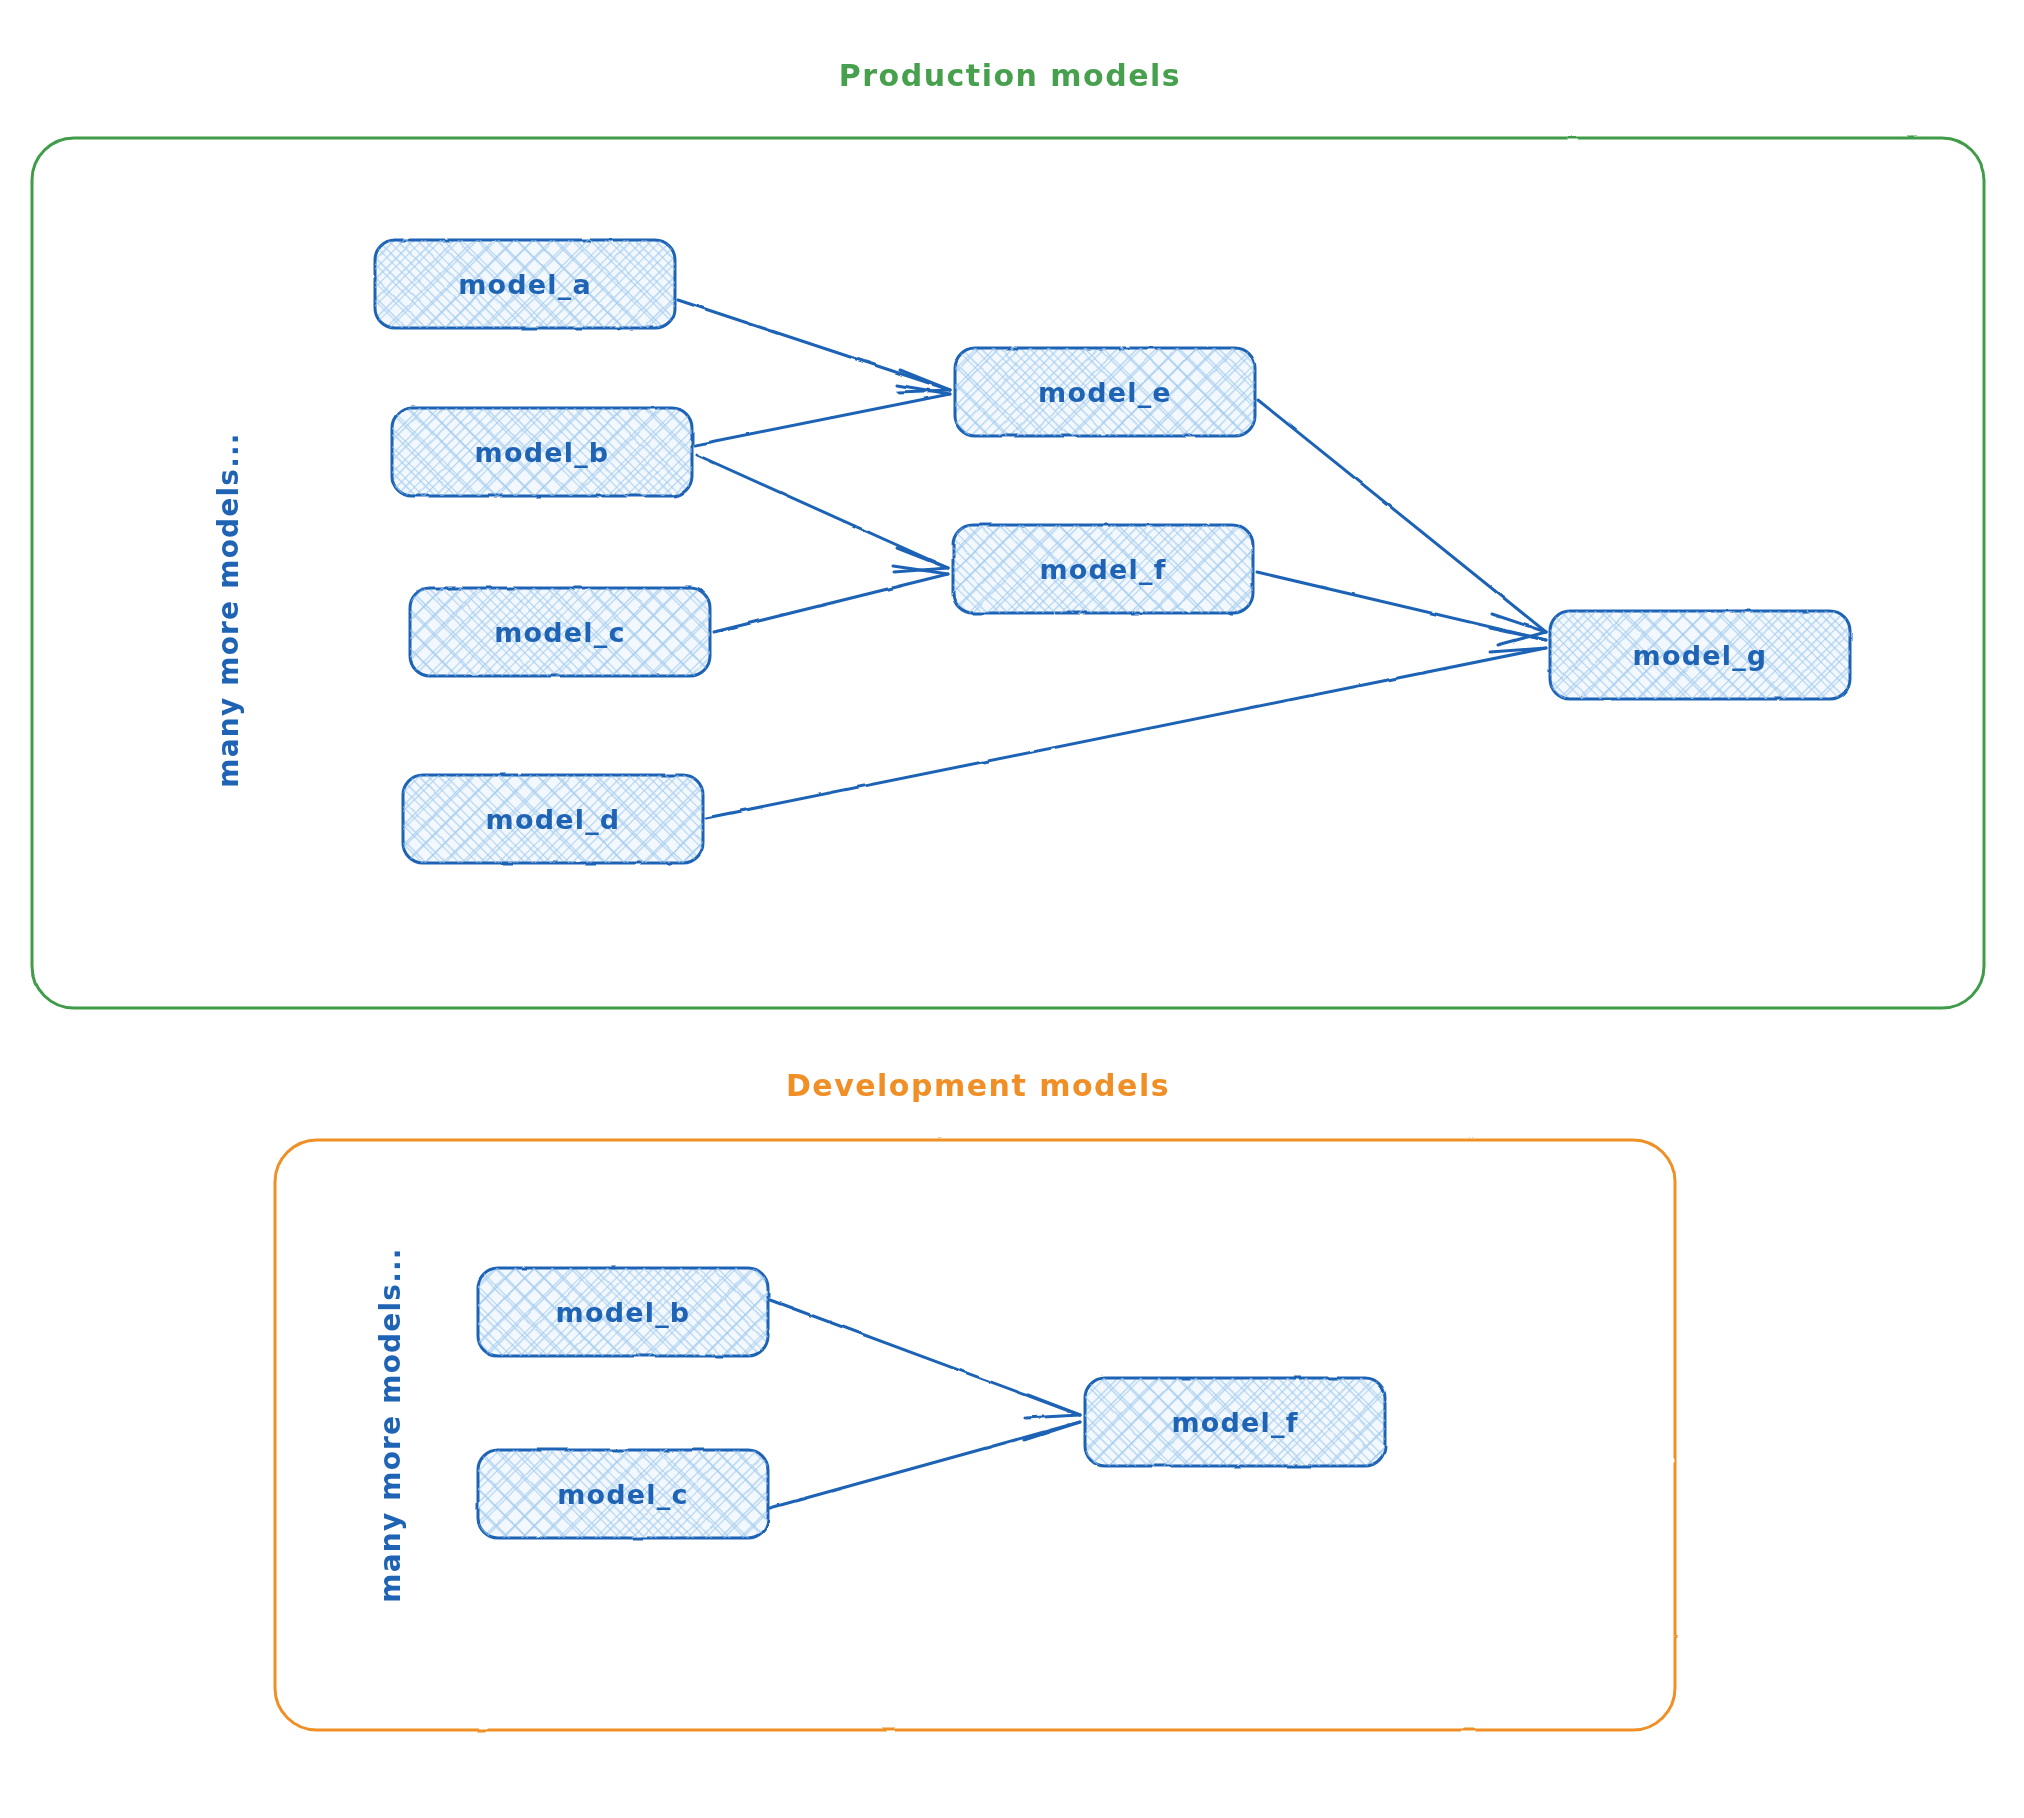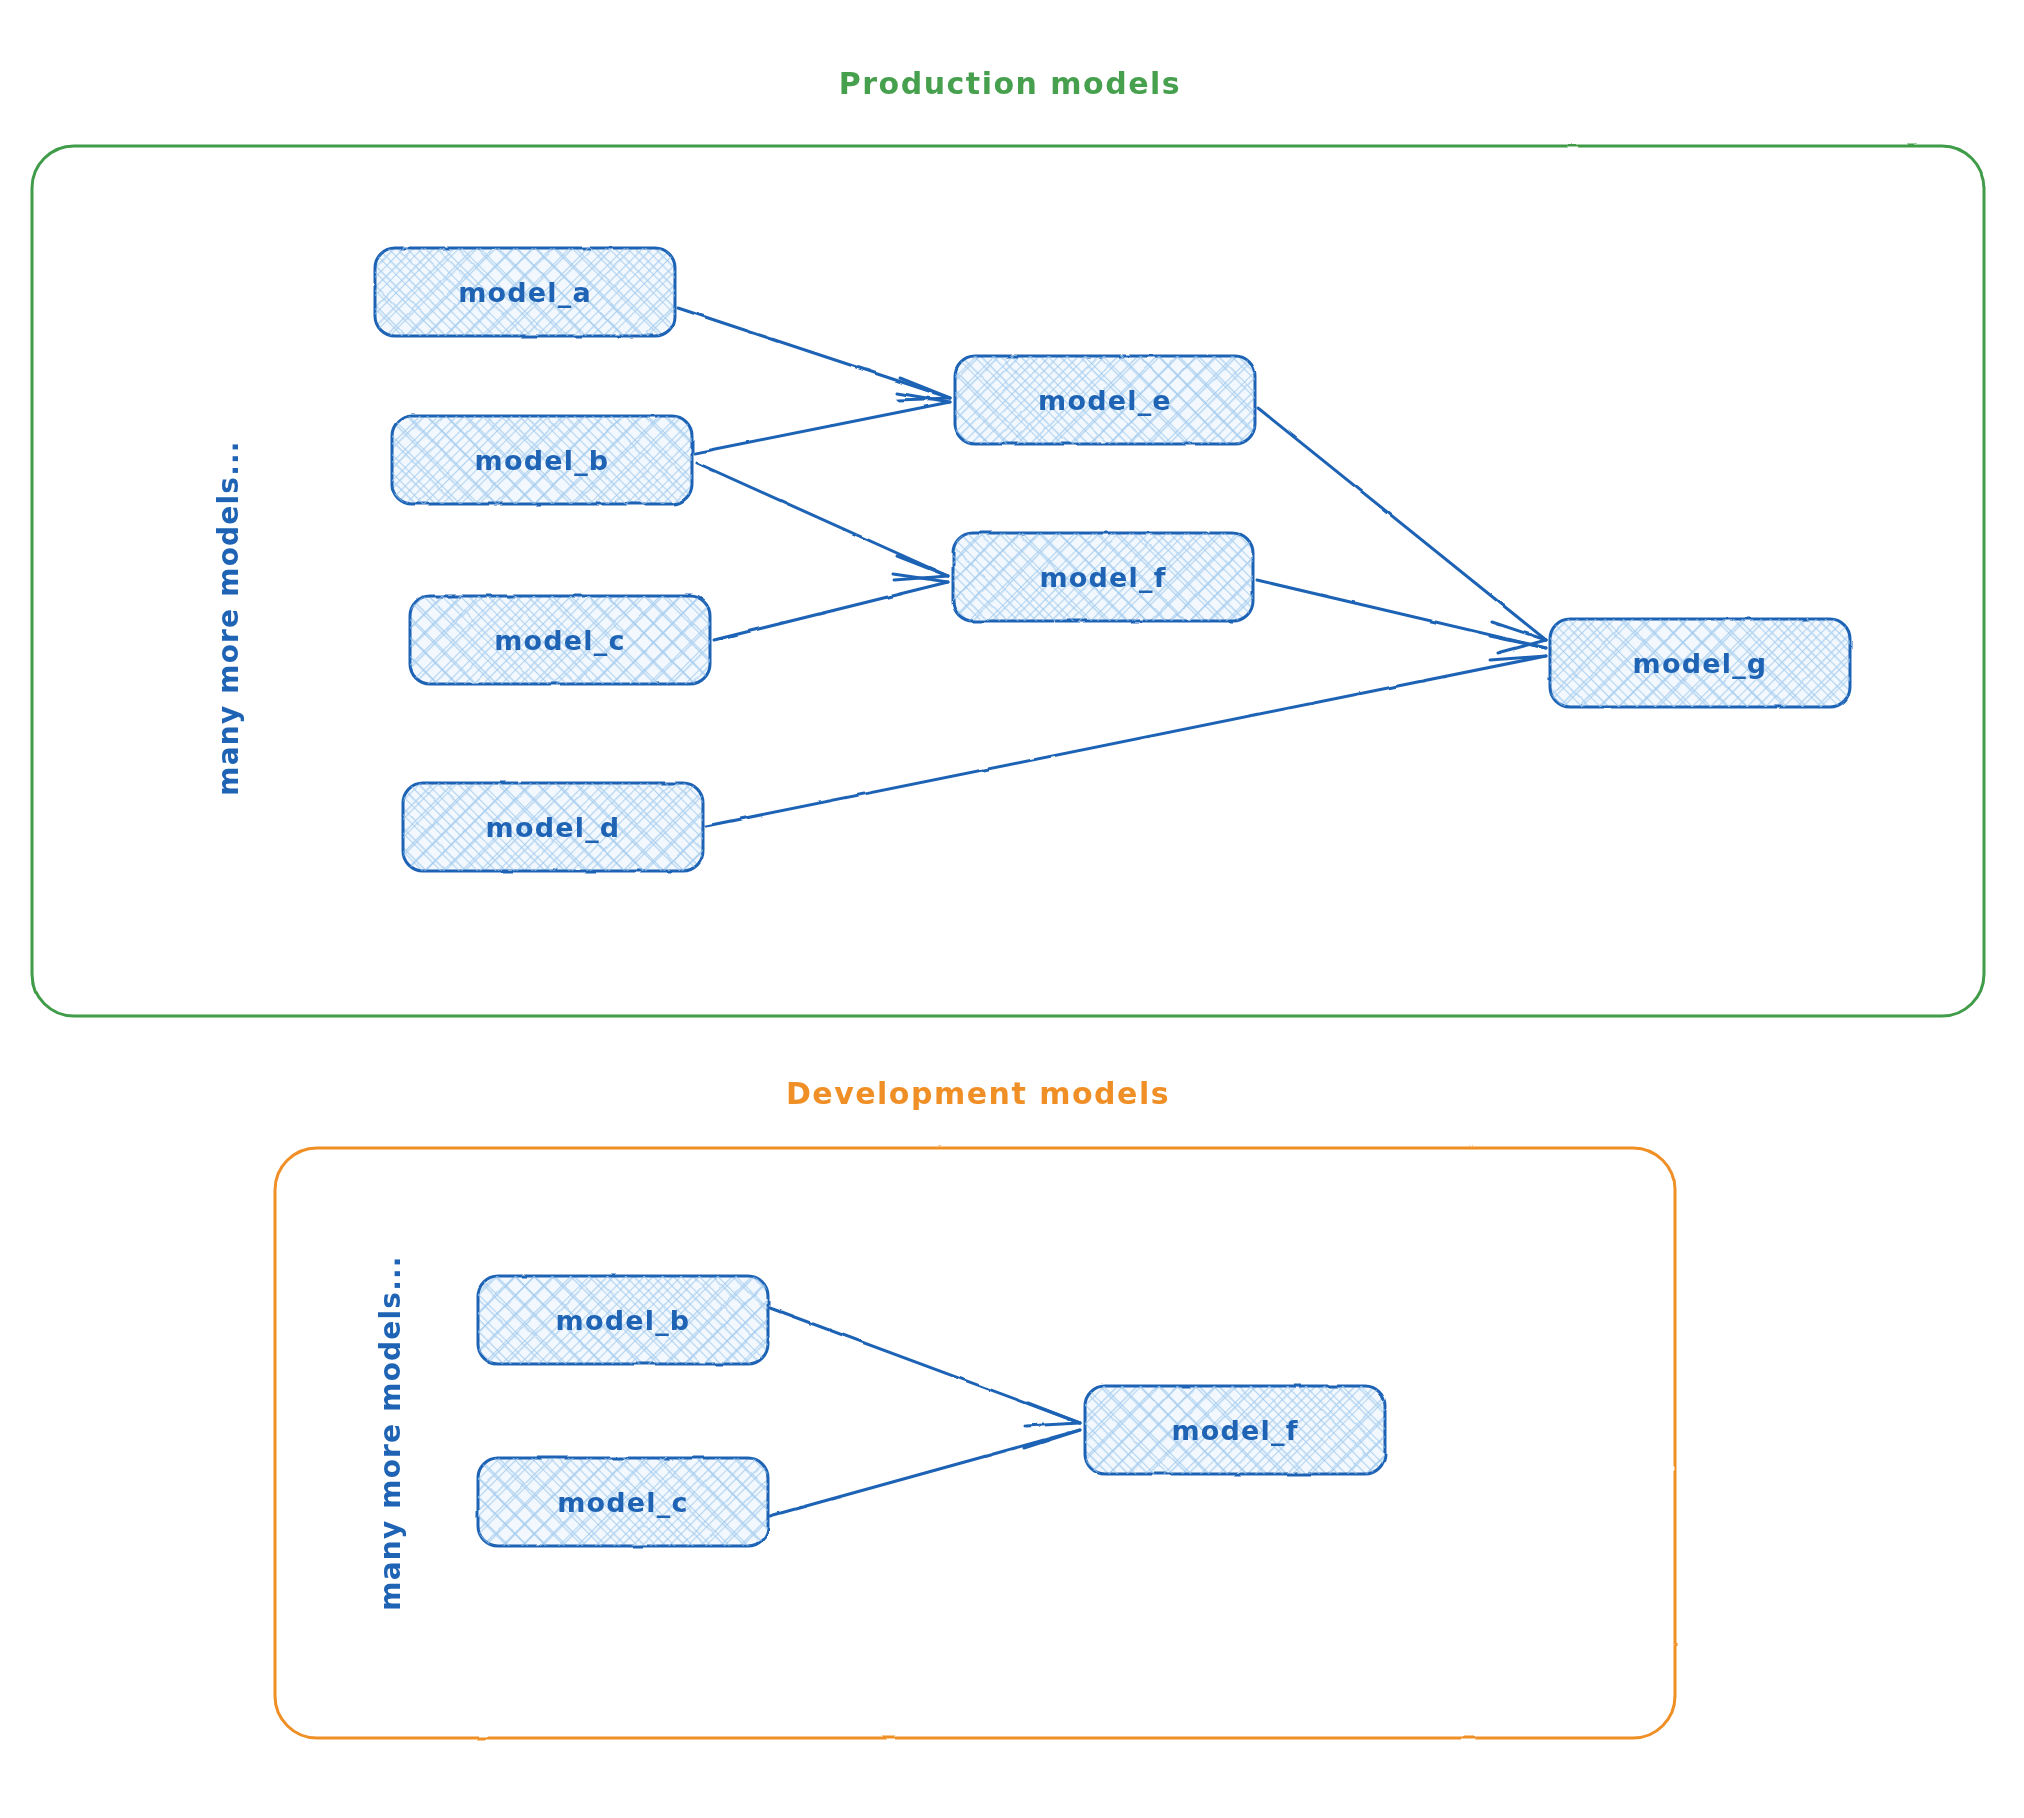--- a/index.html
+++ b/index.html
@@ -9,21 +9,21 @@
   }
   body {
     width: 2024px;
     height: 1818px;
     font-family: "DejaVu Sans", sans-serif;
     overflow: hidden;
     position: relative;
   }
   #diagram-root {
     position: absolute;
-    top: 8px; left: 0;
+    top: 0; left: 0;
     width: 2024px;
     height: 1486px;
   }
   svg.diagram-canvas {
     display: block;
     width: 2024px;
     height: 1818px;
   }
   .group-title {
     font-family: "DejaVu Sans", sans-serif;

